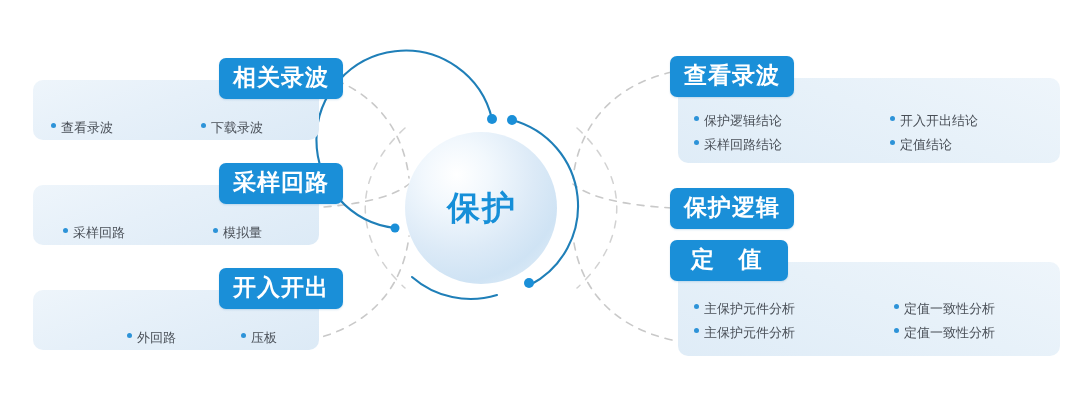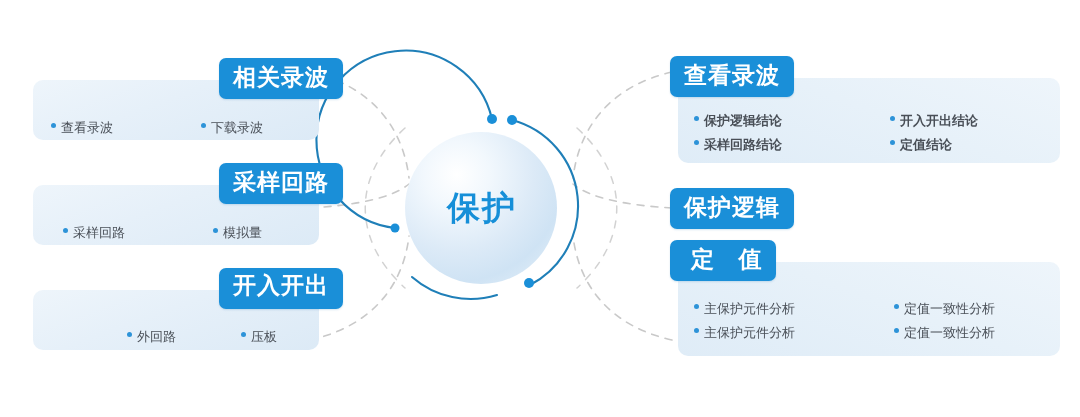--- a/index.html
+++ b/index.html
@@ -91,21 +91,21 @@
     font-size: 23px;
     font-weight: 700;
     line-height: 1;
     letter-spacing: 1px;
     padding: 8px 14px 10px 14px;
     white-space: nowrap;
     box-shadow: 0 1px 2px rgba(20,110,170,0.18);
   }
   .badge.spaced {
     letter-spacing: 9px;
-    padding-right: 6px;
+    padding-right: 18px;
     text-indent: 7px;
   }
 
   .items {
     position: absolute;
     display: grid;
     grid-template-columns: auto auto;
     justify-content: start;
   }
   .item {
@@ -204,39 +204,39 @@
         <span class="bullet"></span>
         <span>采样回路</span>
       </div>
       <div class="item">
         <span class="bullet"></span>
         <span>模拟量</span>
       </div>
     </div>
   </div>
 
-  <div class="group lgroup" style="left:33px; top:268px; width:310px; height:105px;font-family:Liberation Mono, monospace;">
+  <div class="group lgroup" style="left:33px; top:268px; width:310px; height:105px;">
     <div class="panel" style="top:22px;"></div>
     <div class="badge">开入开出</div>
     <div class="items" style="top:63px; left:94px; grid-template-columns:114px auto;">
       <div class="item">
         <span class="bullet"></span>
         <span>外回路</span>
       </div>
       <div class="item">
         <span class="bullet"></span>
         <span>压板</span>
       </div>
     </div>
   </div>
 
   <div class="group rgroup" style="left:670px; top:56px; width:390px; height:115px;">
     <div class="panel right" style="left:8px; top:22px; width:382px; height:85px;"></div>
     <div class="badge">查看录波</div>
-    <div class="items" style="top:58px;font-weight:bold;">
+    <div class="items" style="top:58px;">
       <div class="item">
         <span class="bullet"></span>
         <span>保护逻辑结论</span>
       </div>
       <div class="item">
         <span class="bullet"></span>
         <span>开入开出结论</span>
       </div>
       <div class="item">
         <span class="bullet"></span>

